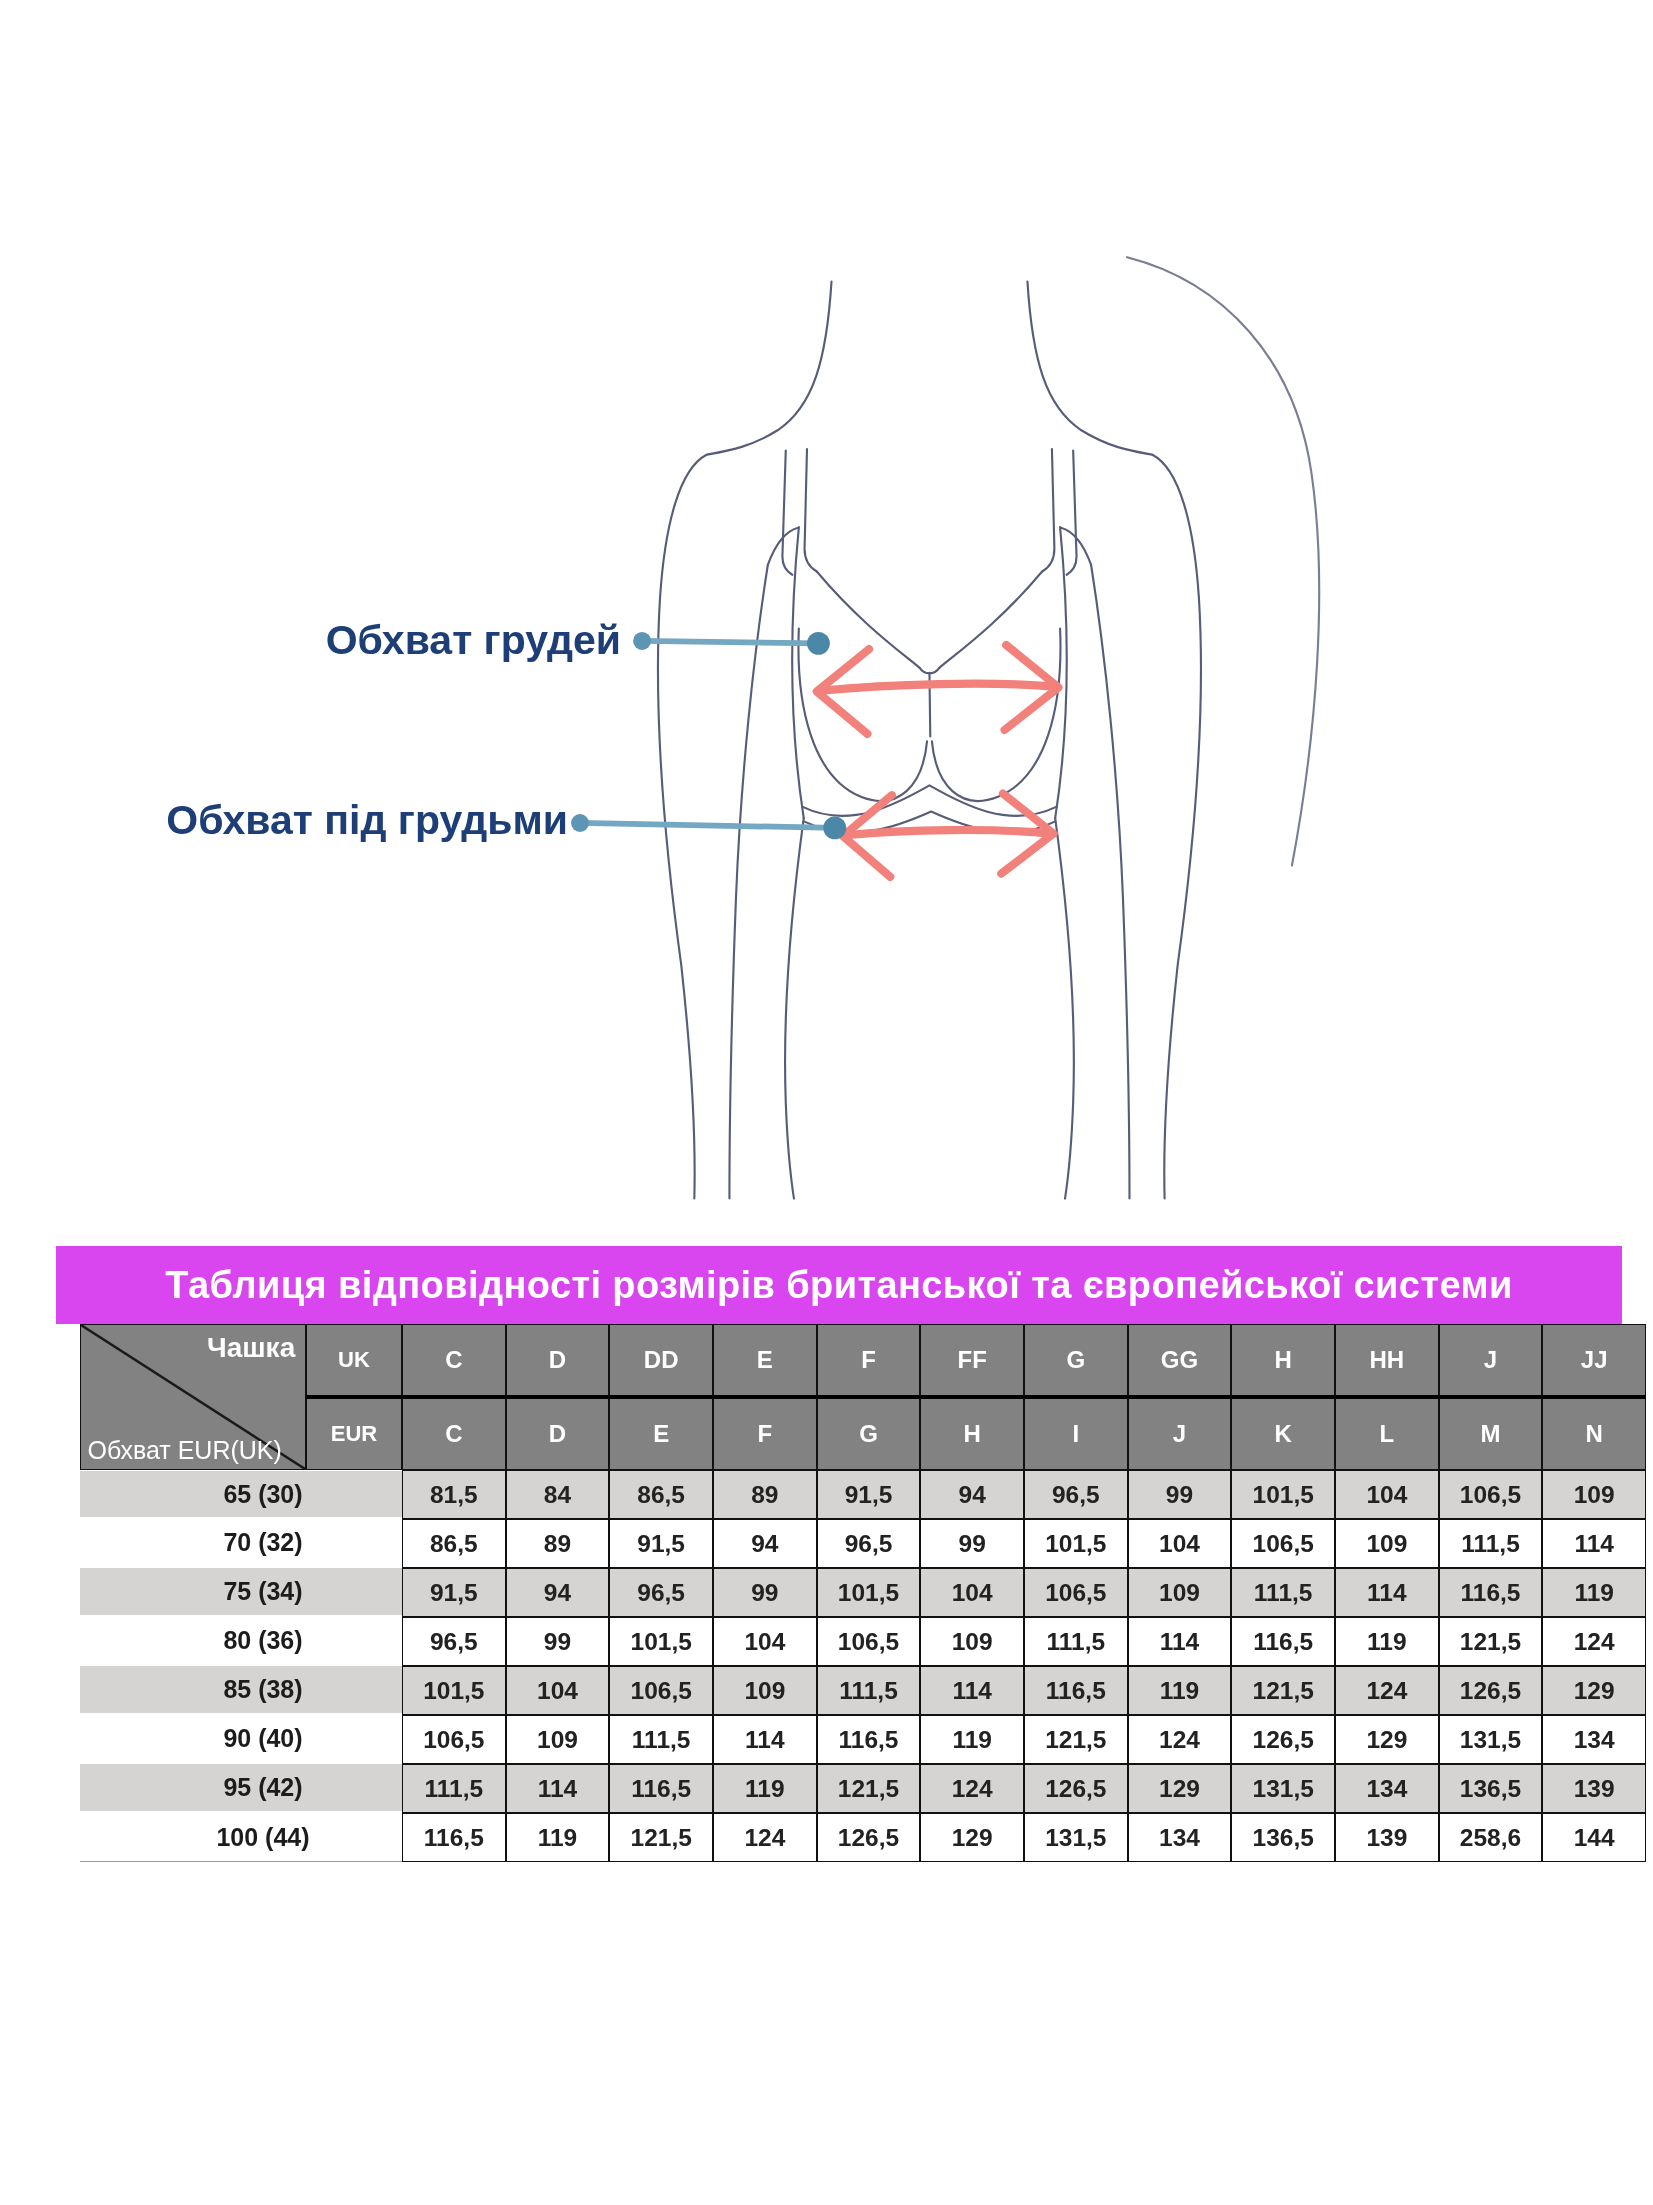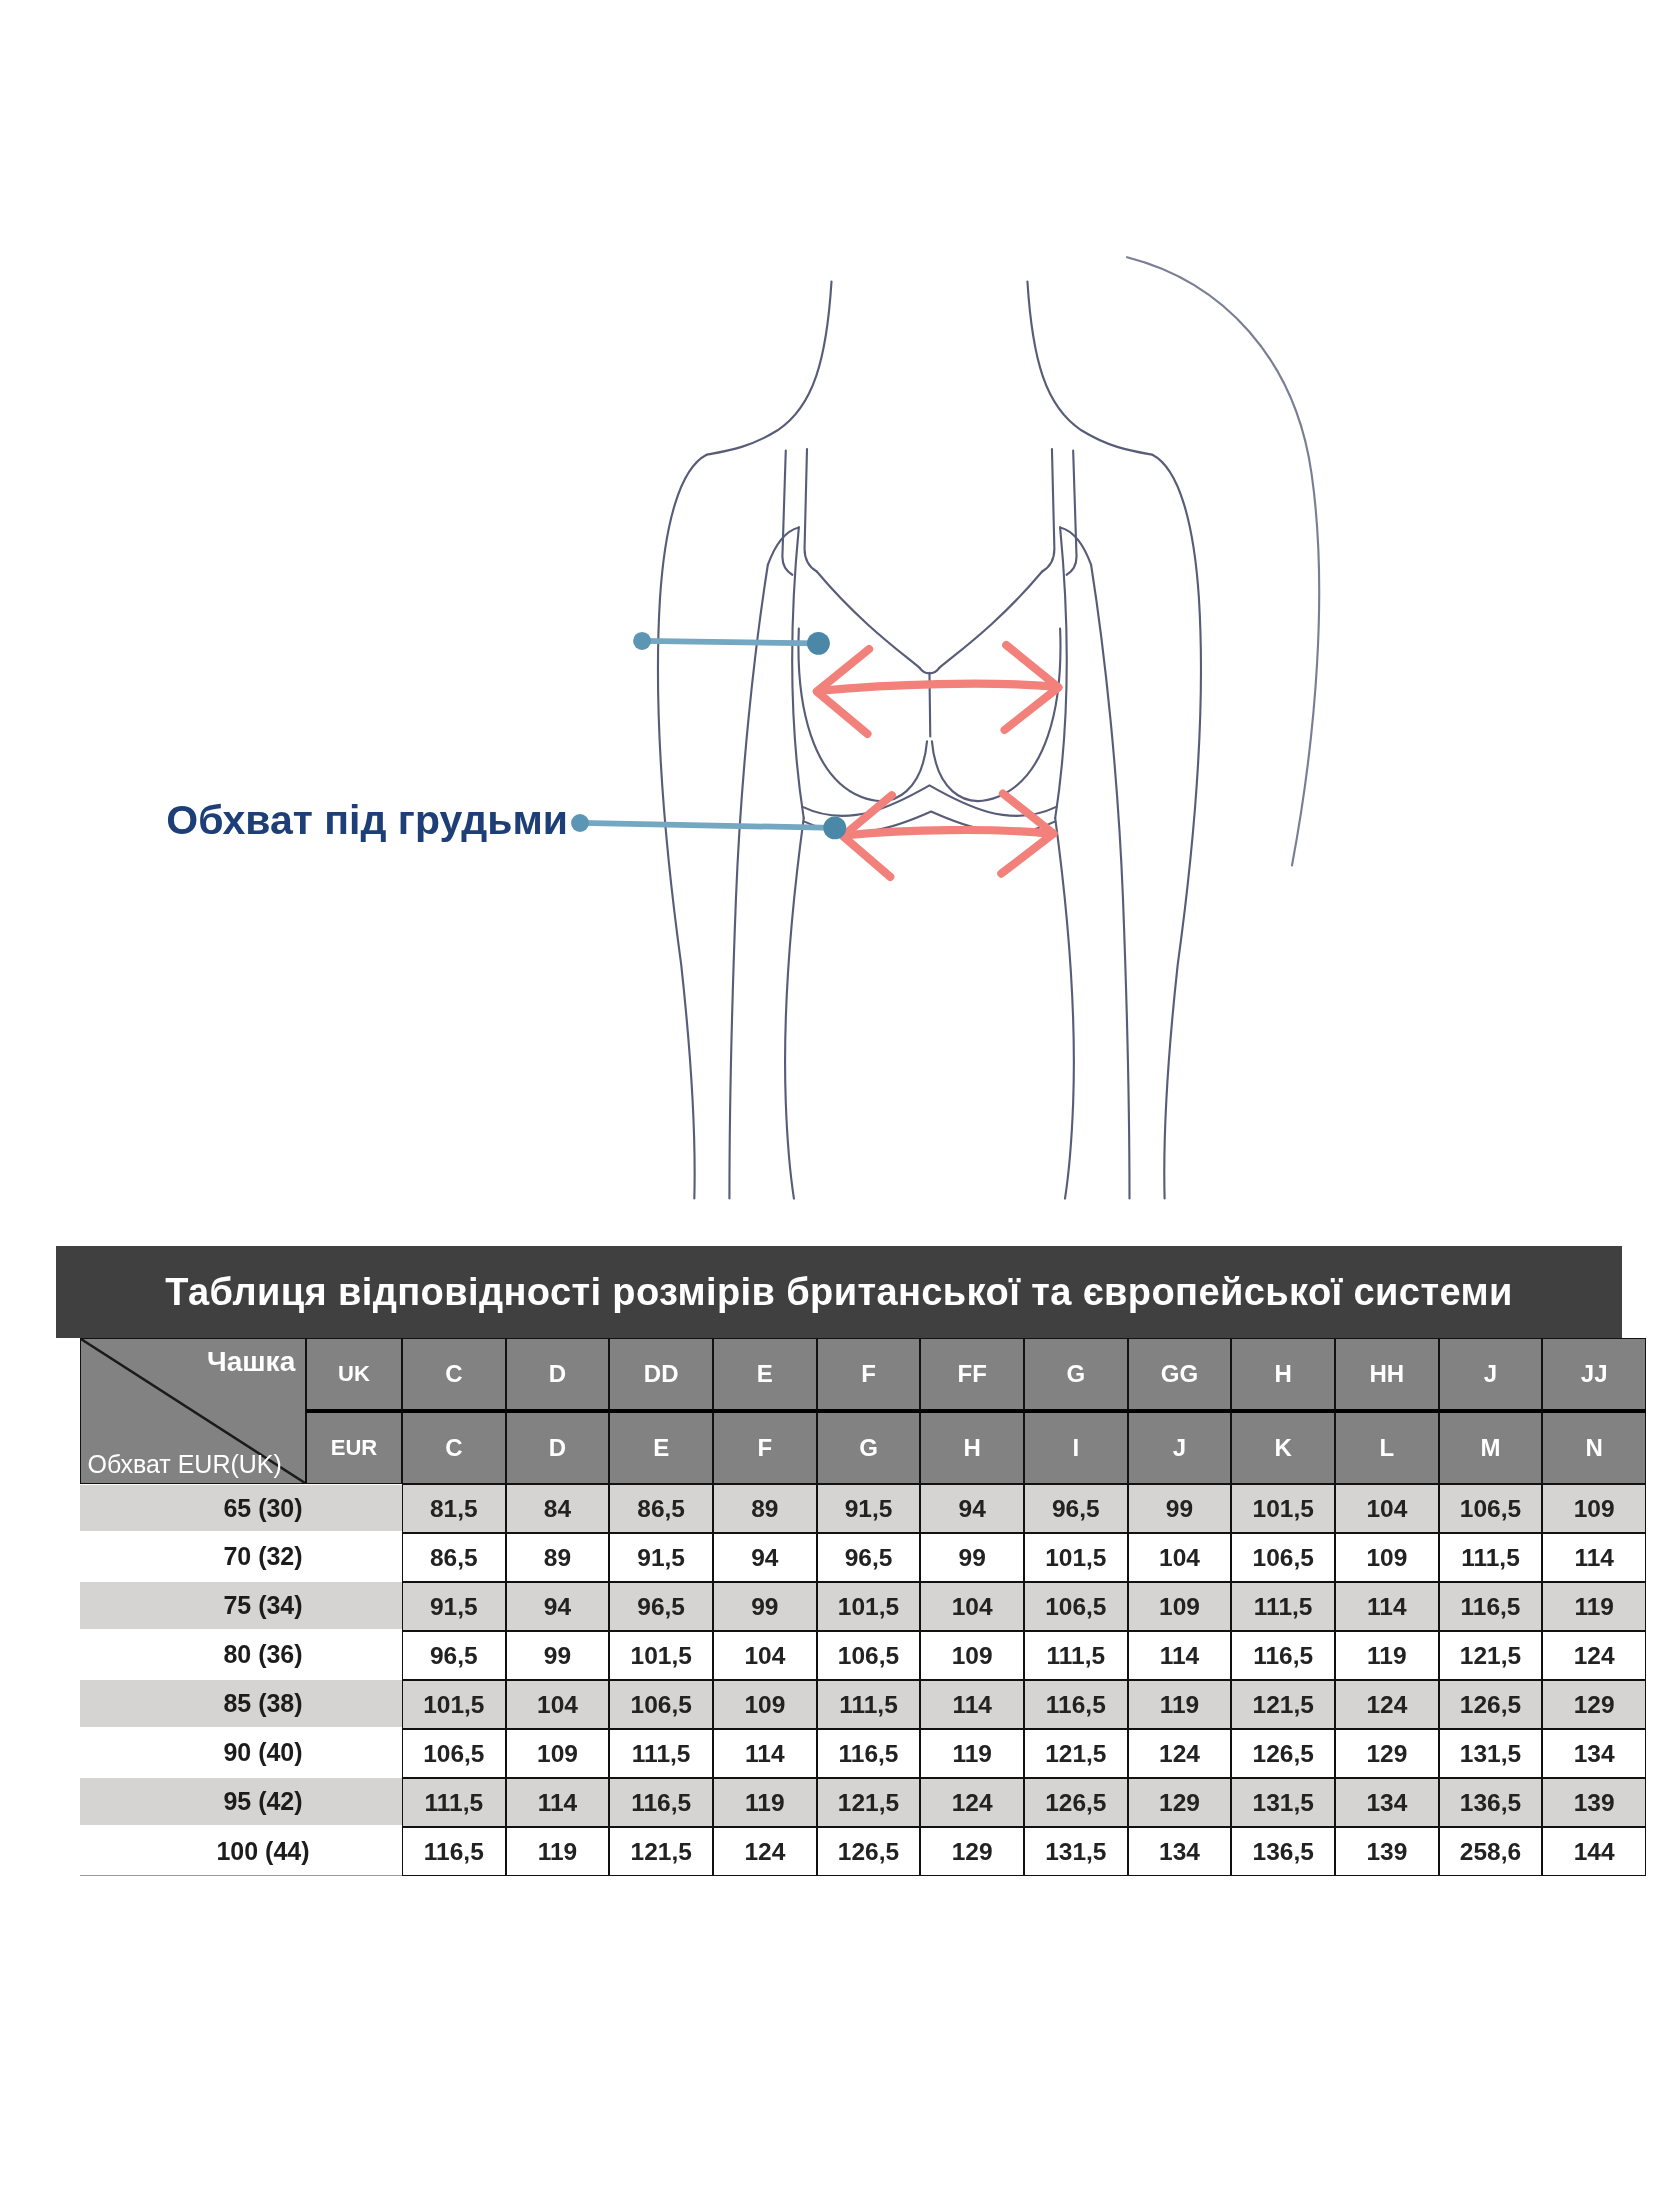--- a/index.html
+++ b/index.html
@@ -7,21 +7,21 @@
   .canvas{position:relative;width:1654px;height:2205px;background:#fff;overflow:hidden;}
 
   
   .figure-svg{position:absolute;left:0;top:0;}
   .fig-label{position:absolute;color:#1d3e77;font-weight:bold;font-size:41px;line-height:52px;text-align:right;white-space:nowrap;}
   .fig-label.bust{left:0;width:621px;top:614px;}
   .fig-label.under{left:16px;width:552px;top:794px;}
 
   
   .size-table{position:absolute;left:56px;top:1246px;width:1566px;}
-  .tbl-title{box-sizing:border-box;height:92px;background:#404040;color:#fff;font-size:38px;font-weight:bold;
+  .tbl-title{box-sizing:border-box;height:78px;background:#d946ef;color:#fff;font-size:38px;font-weight:bold;
              display:flex;align-items:center;justify-content:center;letter-spacing:0.4px;}
   .grid{display:grid;width:1566px;grid-template-columns:226px 96px repeat(12,1fr);
         grid-template-rows:73px 73px repeat(8,49px);margin-left:24px;}
   .grid > div{box-sizing:border-box;}
 
   .corner{grid-row:1/3;grid-column:1;position:relative;background:#828282;border:0.8px solid #111;}
   .corner-top{position:absolute;top:6.5px;right:9.8px;color:#fff;font-weight:bold;font-size:28px;}
   .corner-bottom{position:absolute;bottom:4.1px;left:6.5px;color:#fff;font-weight:normal;font-size:25px;}
   .diag{position:absolute;left:0;top:0;width:100%;height:100%;}
 
@@ -102,20 +102,21 @@
       <circle cx="786" cy="785" r="11" fill="#5d96b4"></circle>
       <circle cx="1002" cy="788" r="14" fill="#4b87a7"></circle>
     </g>
     <g>
       <line x1="710" y1="1008" x2="1022" y2="1014" stroke="#74a7c2" stroke-width="7"></line>
       <circle cx="710" cy="1008" r="11" fill="#5d96b4"></circle>
       <circle cx="1022" cy="1014" r="14" fill="#4b87a7"></circle>
     </g>
   </svg>
 
+  <div class="fig-label bust">Обхват грудей</div>
   <div class="fig-label under">Обхват під грудьми</div>
 
   <div class="size-table">
     <div class="tbl-title">Таблиця відповідності розмірів британської та європейської системи</div>
     <div class="grid" id="grid">
       <div class="corner">
         <svg class="diag" viewBox="0 0 277 178" preserveAspectRatio="none">
           <line x1="0" y1="0" x2="277" y2="178" stroke="#1a1a1a" stroke-width="3"></line>
         </svg>
         <span class="corner-top">Чашка</span>

